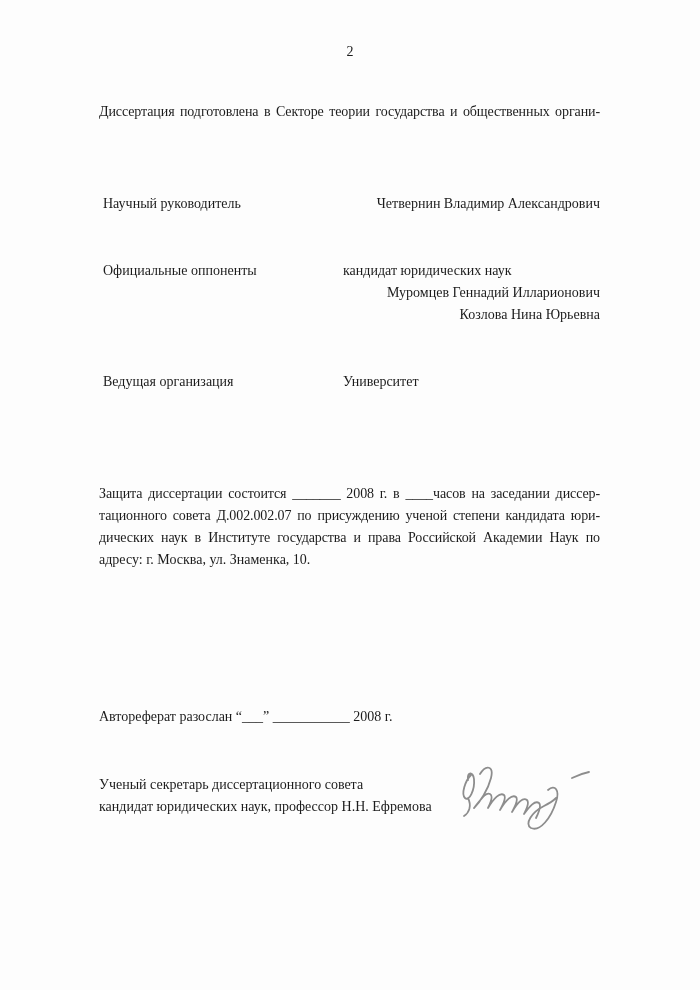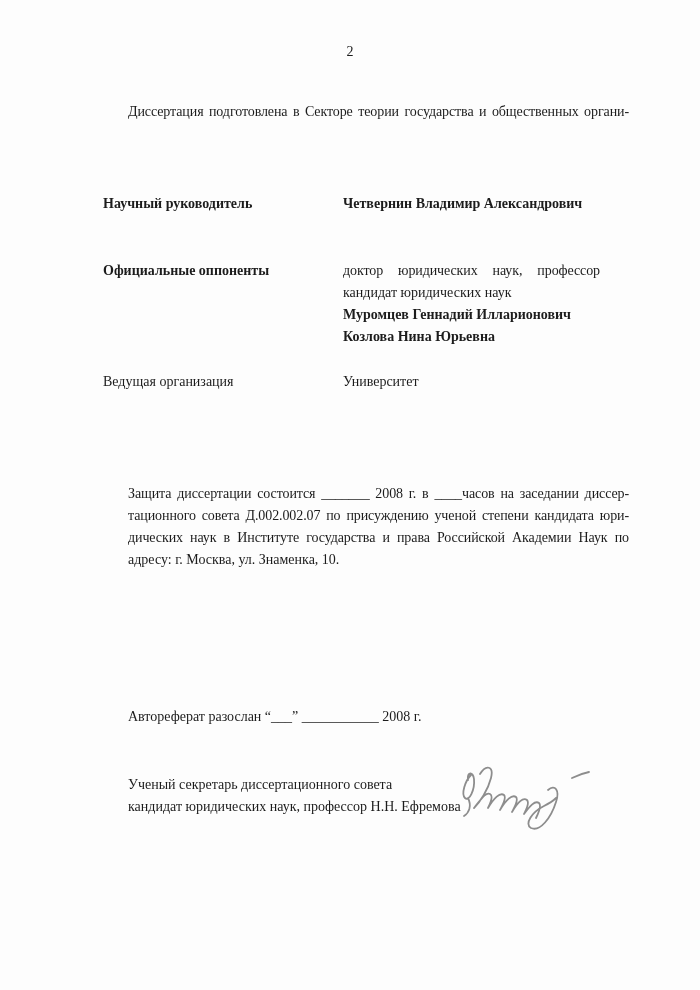--- a/index.html
+++ b/index.html
@@ -18,29 +18,28 @@
     position: absolute;
     top: 41px;
     left: 0;
     width: 100%;
     text-align: center;
   }
   .block {
     position: absolute;
     left: 99px;
     width: 501px;
-    margin-left: 29px;
   }
   .line { white-space: normal; }
   .just {
     text-align: justify;
     text-align-last: justify;
     letter-spacing: -0.1px;
   }
-  .bold { font-weight: 700; }
+  .bold { font-weight: 400; text-align: right; }
   .row { position: absolute; left: 99px; width: 501px; height: 0; }
   .row .label { position: absolute; left: 4px; top: 0; white-space: nowrap; }
   .row .value { position: absolute; left: 244px; top: 0; width: 257px; }
   .signature {
     position: absolute;
     left: 452px;
     top: 752px;
     width: 150px;
     height: 90px;
   }
@@ -59,21 +58,20 @@
   <div class="row" style="top:193px">
     <div class="label bold">Научный руководитель</div>
     <div class="value">
       <div class="line bold">Четвернин Владимир Александрович</div>
     </div>
   </div>
 
   <div class="row" style="top:260px">
     <div class="label bold">Официальные оппоненты</div>
     <div class="value">
-      <div class="line just">доктор юридических наук, профессор</div>
       <div class="line">кандидат юридических наук</div>
       <div class="line bold">Муромцев Геннадий Илларионович</div>
       <div class="line bold">Козлова Нина Юрьевна</div>
     </div>
   </div>
 
   <div class="row" style="top:371px">
     <div class="label">Ведущая организация</div>
     <div class="value">
       <div class="line">Университет</div>

